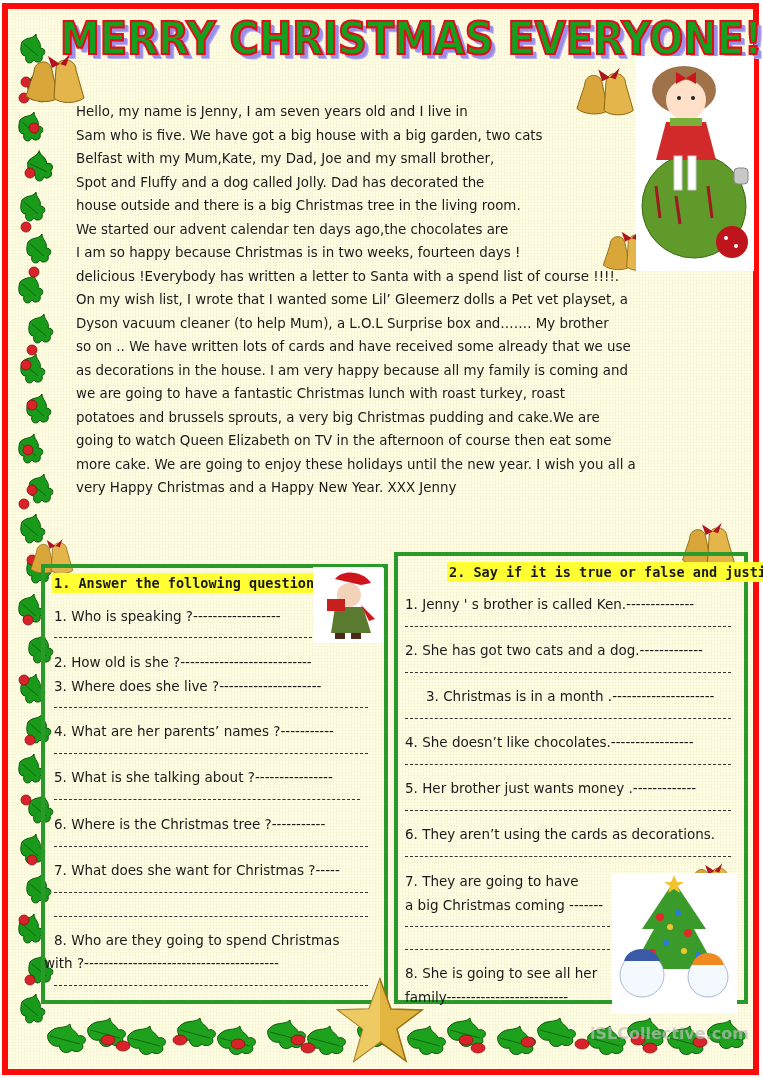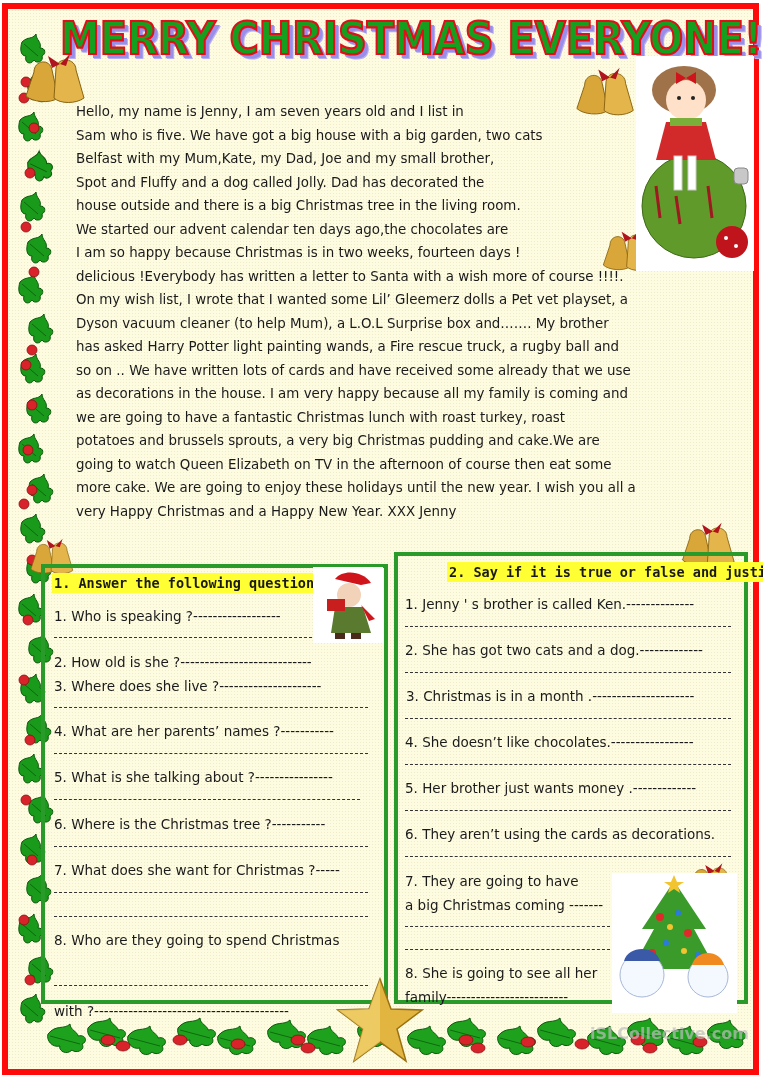--- a/index.html
+++ b/index.html
@@ -238,31 +238,30 @@
     <circle cx="43" cy="42" r="2" fill="#222"></circle>
       <circle cx="57" cy="42" r="2" fill="#222"></circle>
     <path d="M40,16 L50,22 L60,16 L60,28 L50,22 L40,28 Z" fill="#d0141c"></path>
     <path d="M30,66 L70,66 L80,104 L20,104 Z" fill="#d22a2a"></path>
     <rect x="34" y="62" width="32" height="8" fill="#7ab03a"></rect>
     <rect x="38" y="100" width="8" height="34" fill="#ffffff" stroke="#ccc"></rect>
     <rect x="52" y="100" width="8" height="34" fill="#ffffff" stroke="#ccc"></rect>
   </svg>
 
   <div class="story">
-    <span class="line">Hello, my name is Jenny, I am seven years old  and I list in</span>
+    <span class="line">Hello, my name is Jenny, I am seven years old  and I live in</span>
     <span class="line">Sam who is five. We have got a big house with a big garden, two cats</span>
     <span class="line">Belfast with my Mum,Kate, my Dad, Joe and my small brother,</span>
     <span class="line">Spot and Fluffy and a dog called Jolly. Dad has decorated the</span>
     <span class="line">house outside and there is a big Christmas tree in the living room.</span>
     <span class="line">We started our advent calendar ten days ago,the chocolates are</span>
     <span class="line">I am so happy because Christmas is in two weeks, fourteen days !</span>
-    <span class="line">delicious !Everybody has written a letter to Santa with a wish more of course !!!!.</span>
+    <span class="line">delicious !Everybody has written a letter to Santa with a spend list of course !!!!.</span>
     <span class="line">On my wish list, I wrote that I wanted some Lil’ Gleemerz dolls a Pet vet playset, a</span>
     <span class="line">Dyson vacuum cleaner (to help Mum), a L.O.L Surprise box and……. My brother</span>
-    <span class="line">has asked Harry Potter light painting wands, a Fire rescue truck, a rugby ball and</span>
     <span class="line">so on .. We have written lots of cards and have received some already that we use</span>
     <span class="line">as decorations in the house. I am very happy because all my family is coming and</span>
     <span class="line">we are going to have a fantastic Christmas lunch with roast turkey, roast</span>
     <span class="line">potatoes and brussels sprouts, a very big Christmas pudding and cake.We are</span>
     <span class="line">going to watch Queen Elizabeth on TV in the afternoon of course then eat some</span>
     <span class="line">more cake. We are going to enjoy these holidays until the new year. I wish you all a</span>
     <span class="line">very Happy Christmas and a Happy New Year. XXX Jenny</span>
   </div>
 
   <div class="qbox qbox-left"></div>
@@ -285,30 +284,30 @@
   <div class="qline" style="left:54px;top:722px;text-align:right;">4. What are her parents’ names ?-----------</div>
   <div class="dash" style="left:54px;top:753px;width:314px;"></div>
   <div class="qline" style="left:54px;top:768px;">5. What is she talking about ?----------------</div>
   <div class="dash" style="left:54px;top:799px;width:306px;"></div>
   <div class="qline" style="left:54px;top:815px;">6. Where is the Christmas tree ?-----------</div>
   <div class="dash" style="left:54px;top:846px;width:314px;"></div>
   <div class="qline" style="left:54px;top:861px;">7. What does she want for Christmas ?-----</div>
   <div class="dash" style="left:54px;top:892px;width:314px;"></div>
   <div class="dash" style="left:54px;top:916px;width:314px;"></div>
   <div class="qline" style="left:54px;top:931px;">8. Who are they going to spend Christmas</div>
-  <div class="qline" style="left:54px;top:954px;margin-top:48px;">with ?----------------------------------------</div>
+  <div class="qline" style="left:44px;top:954px;">with ?----------------------------------------</div>
   <div class="dash" style="left:54px;top:985px;width:314px;"></div>
 
   <div class="qbox qbox-right"></div>
   <div class="qhead" style="left:403px;top:562px;margin-left:44px;">2. Say if it is true or false and justify</div>
   <div class="qline" style="left:405px;top:595px;text-align:right;">1. Jenny ' s brother is called Ken.--------------</div>
   <div class="dash" style="left:405px;top:626px;width:326px;"></div>
   <div class="qline" style="left:405px;top:641px;">2. She has got two cats and a dog.-------------</div>
   <div class="dash" style="left:405px;top:672px;width:326px;"></div>
-  <div class="qline" style="left:406px;top:687px;text-align:center;">3. Christmas is in a month .---------------------</div>
+  <div class="qline" style="left:426px;top:687px;text-align:center;">3. Christmas is in a month .---------------------</div>
   <div class="dash" style="left:405px;top:718px;width:326px;"></div>
   <div class="qline" style="left:405px;top:733px;">4. She doesn’t like chocolates.-----------------</div>
   <div class="dash" style="left:405px;top:764px;width:326px;"></div>
   <div class="qline" style="left:405px;top:779px;">5. Her brother just wants money .-------------</div>
   <div class="dash" style="left:405px;top:810px;width:326px;"></div>
   <div class="qline" style="left:405px;top:825px;">6. They aren’t using the cards as decorations.</div>
   <div class="dash" style="left:405px;top:856px;width:326px;"></div>
   <div class="qline" style="left:405px;top:872px;">7. They are going to have</div>
   <div class="qline" style="left:405px;top:896px;">a big Christmas coming -------</div>
   <div class="dash" style="left:405px;top:926px;width:205px;"></div>

